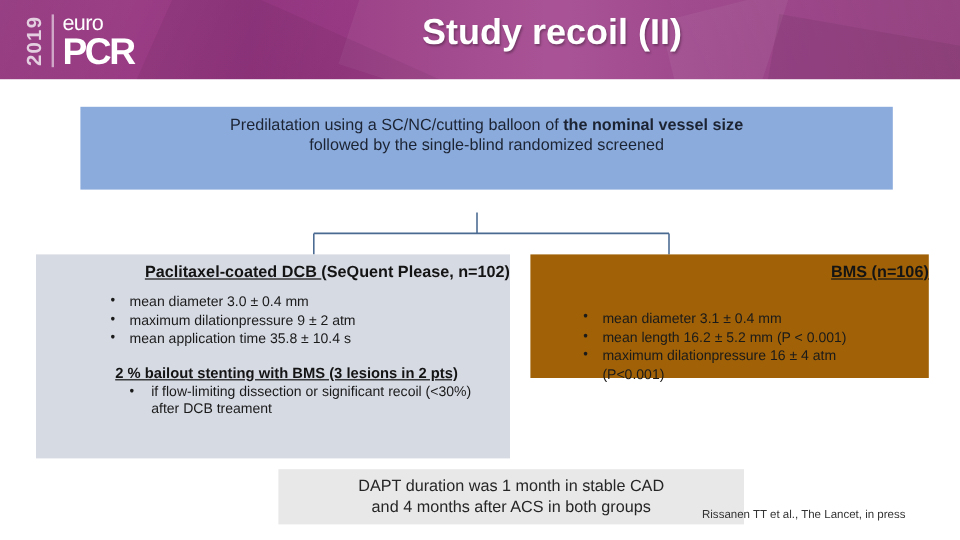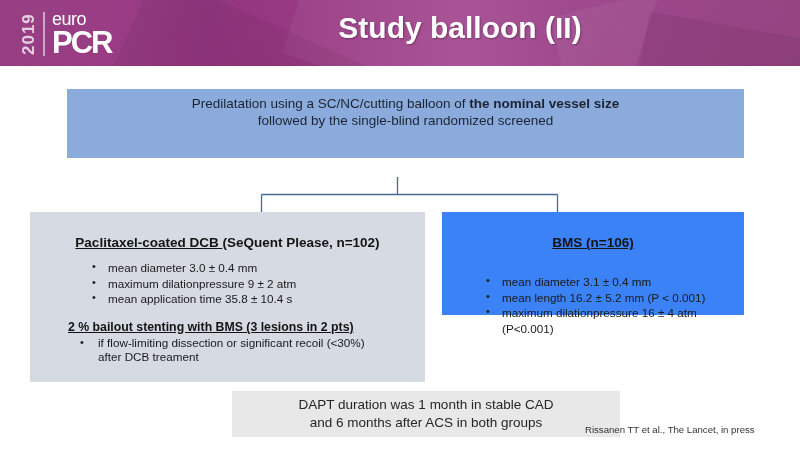--- a/index.html
+++ b/index.html
@@ -162,29 +162,29 @@
   #dcb-box {
     position: absolute;
     left: 30px; top: 212px;
     width: 395px; height: 170px;
     background: #d6dae3;
     color: #1a1a1a;
   }
   #bms-box {
     position: absolute;
     left: 442px; top: 212px;
-    width: 302px; height: 103px;
-    background: #3b82f6;
+    width: 332px; height: 103px;
+    background: #a16207;
     color: #1a1a1a;
   }
   .arm-title {
-    text-align: center;
+    text-align: right;
     font-size: 13.5px;
     font-weight: bold;
-    padding-top: 23px;
+    padding-top: 7px;
     color: #141414;
   }
   .arm-title .u { text-decoration: underline; }
   .arm-list {
     margin: 0;
     padding: 0;
     list-style: none;
   }
   #dcb-box .arm-list { margin-top: 10px; padding-left: 60px; }
   #bms-box .arm-list { margin-top: 24px; padding-left: 42px; }
@@ -198,21 +198,21 @@
   .arm-list li:before {
     content: "•";
     position: absolute;
     left: 2px; top: -1px;
     font-size: 11px;
   }
   .arm-list li .cont { display: block; padding-left: 0; }
 
   #bailout {
     margin-top: 13px;
-    padding-left: 32px;
+    padding-left: 60px;
   }
   #bailout .bailout-title {
     font-size: 12.3px;
     font-weight: bold;
     text-decoration: underline;
     color: #141414;
     padding-left: 6px;
   }
   #bailout ul {
     margin: 2px 0 0 0;
@@ -273,21 +273,21 @@
 
   <div id="logo">
     <div class="year">2019</div>
     <div class="divider"></div>
     <div class="wordmark">
       <span class="euro">euro</span>
       <span class="pcr">PCR</span>
     </div>
   </div>
 
-  <div id="slide-title">Study balloon (II)</div>
+  <div id="slide-title">Study recoil (II)</div>
 
   <div id="predilatation-box">
     <div class="headline">
       <span>Predilatation  using a SC/NC/cutting balloon  of </span><b>the nominal  vessel size</b><br>
       <span>followed by the single-blind  randomized screened</span>
     </div>
   </div>
 
   <svg id="connector" viewBox="0 0 800 450">
     <path d="M397.5 177 L397.5 194.5 M261.5 194.5 L557.5 194.5 M261.5 194.5 L261.5 212 M557.5 194.5 L557.5 212" stroke="#4a6a92" stroke-width="1.3" fill="none"></path>
@@ -319,19 +319,19 @@
       <li>
         <span>maximum dilationpressure   16 ± 4 atm</span>
         <span class="cont">(P&lt;0.001)</span>
       </li>
     </ul>
   </div>
 
   <div id="dapt-box">
     <div class="dapt-text">
       <span>DAPT duration was 1 month in stable CAD</span><br>
-      <span>and 6 months after ACS in both groups</span>
+      <span>and 4 months after ACS in both groups</span>
     </div>
   </div>
 
   <div id="citation">Rissanen TT et al., The Lancet, in press</div>
 
 </div>
 
 </body></html>

